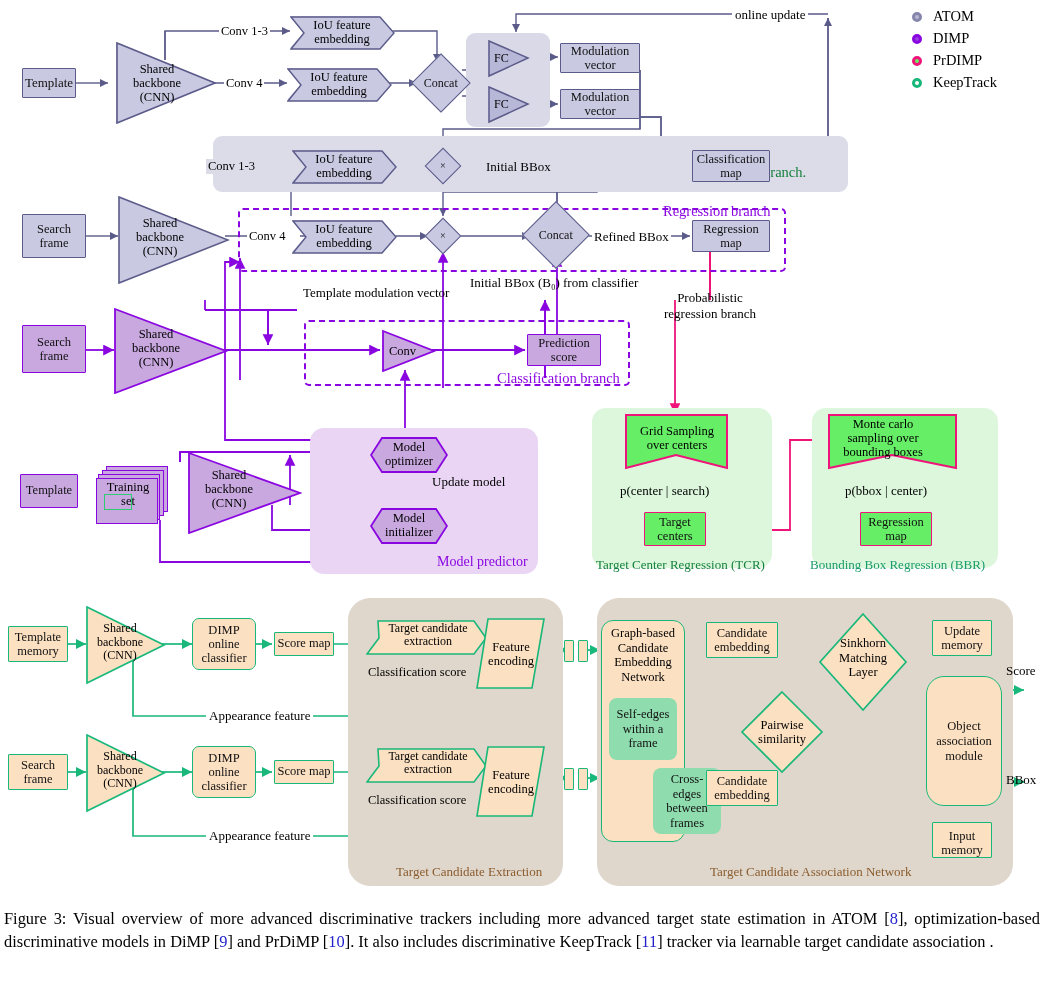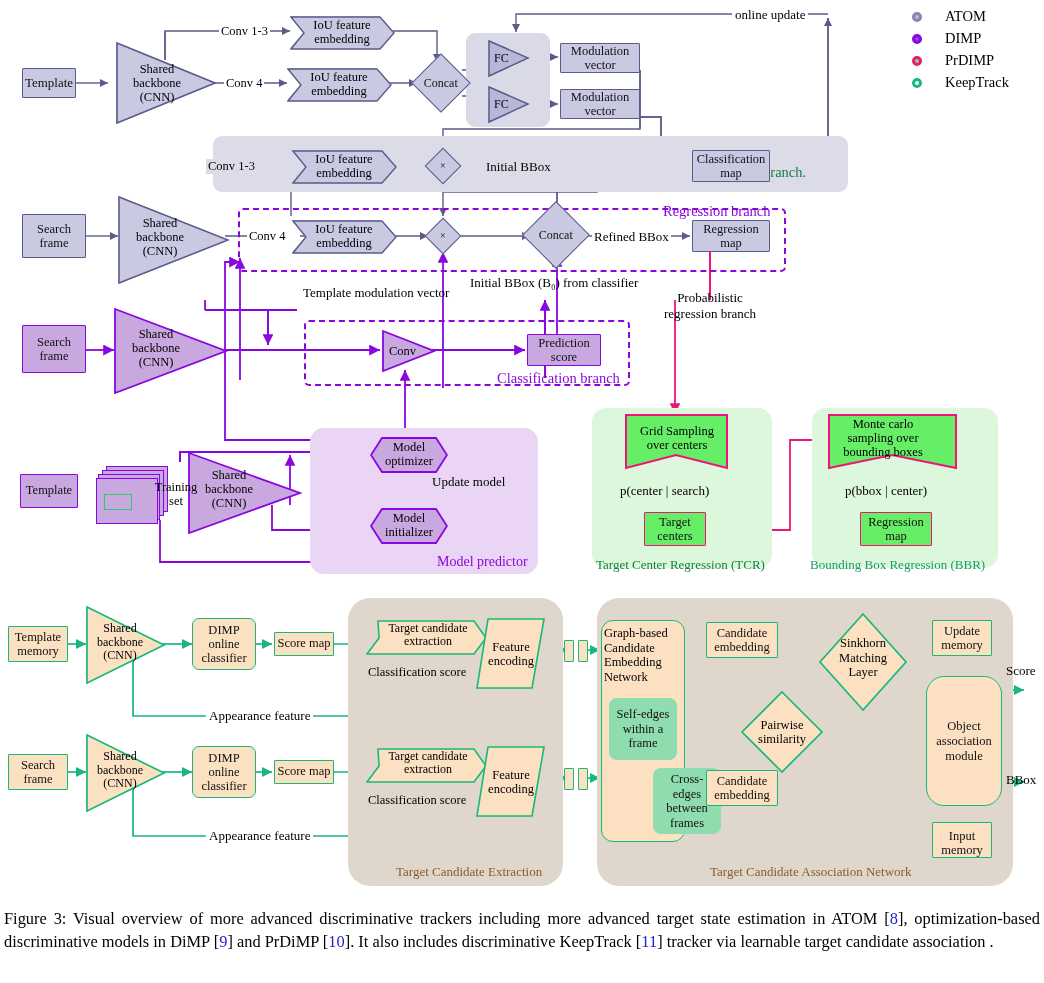--- a/index.html
+++ b/index.html
@@ -40,21 +40,21 @@
   .dia{transform:rotate(45deg);}
   .dia > span{transform:rotate(-45deg);white-space:nowrap;}
 
   .lbl{position:absolute;white-space:nowrap;}
   .stack{position:absolute;}
   .stack i{position:absolute;display:block;background:#c9a8e0;border:1.6px solid #8a06e0;}
 
   svg.wires{position:absolute;left:0;top:0;width:1044px;height:983px;pointer-events:none;}
 
   .legend{position:absolute;}
-  .legend-row{display:flex;align-items:center;margin-bottom:5px;gap:12px;}
+  .legend-row{display:flex;align-items:center;margin-bottom:5px;}
   .legend-dot{width:10px;height:10px;border-radius:50%;margin-right:11px;box-sizing:border-box;}
   .legend-txt{font-size:14.5px;}
 
   .caption{position:absolute;left:4px;top:908px;width:1036px;font-size:16.4px;line-height:1.38;text-align:justify;}
   .cite{color:#2222cc;}
 </style>
 </head>
 <body>
 
 <div id="page">
@@ -398,21 +398,21 @@
   <div class="node dimp-fill rect" style="left:20px;top:474px;width:58px;height:34px;font-size:12.5px;">
       <span>Template</span>
     </div>
 
   <div class="stack" style="left:96px;top:466px;width:74px;height:52px;">
     <i style="left:10px;top:0;width:60px;height:44px;"></i>
     <i style="left:6px;top:4px;width:60px;height:44px;"></i>
     <i style="left:2px;top:8px;width:60px;height:44px;"></i>
     <i style="left:0px;top:12px;width:60px;height:44px;"></i>
   </div>
-  <div class="lbl" style="left:98px;top:480px;width:60px;text-align:center;font-size:12.5px;line-height:1.12;z-index:4;padding-left:48px;">
+  <div class="lbl" style="left:98px;top:480px;width:60px;text-align:center;font-size:12.5px;line-height:1.12;z-index:4;">
     <div>Training</div>
     <div>set</div>
   </div>
   <div style="position:absolute;left:104px;top:494px;width:26px;height:14px;border:1.4px solid #2ecc71;z-index:5;"></div>
 
   <svg style="position:absolute;left:188px;top:452px;width:114px;height:82px;">
     <polygon points="1,1 112,41 1,81" fill="#c9a8e0" stroke="#8a06e0" stroke-width="1.8"></polygon>
     </svg>
   <div class="lbl" style="left:196px;top:468px;font-size:12.5px;line-height:1.12;text-align:center;width:66px;">
     <div>Shared</div>
@@ -581,21 +581,21 @@
   </div>
 
   <div class="lbl" style="left:206px;top:828px;font-size:13px;background:#fff;padding:0 3px;">Appearance feature</div>
 
   <div class="node kt-fill rect" style="left:564px;top:768px;width:10px;height:22px;"></div>
   <div class="node kt-fill rect" style="left:578px;top:768px;width:10px;height:22px;"></div>
 
   <div class="lbl" style="left:396px;top:864px;font-size:13px;color:#8a5c2e;">Target Candidate Extraction</div>
 
   <div class="node kt-fill round" style="left:601px;top:620px;width:84px;height:222px;border-radius:12px;"></div>
-  <div class="lbl" style="left:604px;top:626px;width:78px;font-size:12.5px;line-height:1.16;">
+  <div class="lbl" style="left:604px;top:626px;width:78px;text-align:center;font-size:12.5px;line-height:1.16;">
     <div>Graph-based</div>
     <div>Candidate</div>
     <div>Embedding</div>
     <div>Network</div>
   </div>
 
   <div class="node kt-fill2" style="left:609px;top:698px;width:68px;height:62px;font-size:12.5px;line-height:1.16;">
     <span>
       <span style="display:block">Self-edges</span>
       <span style="display:block">within a</span>

